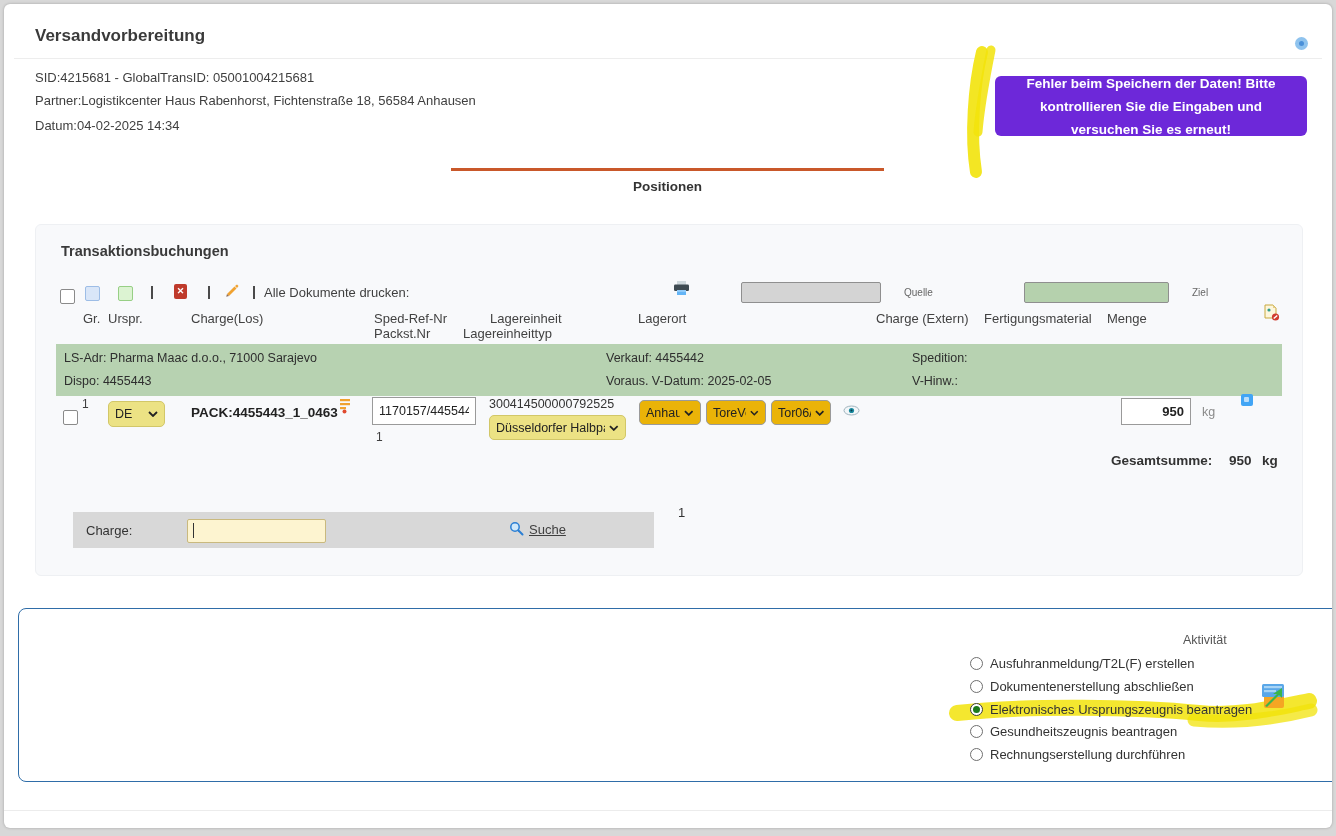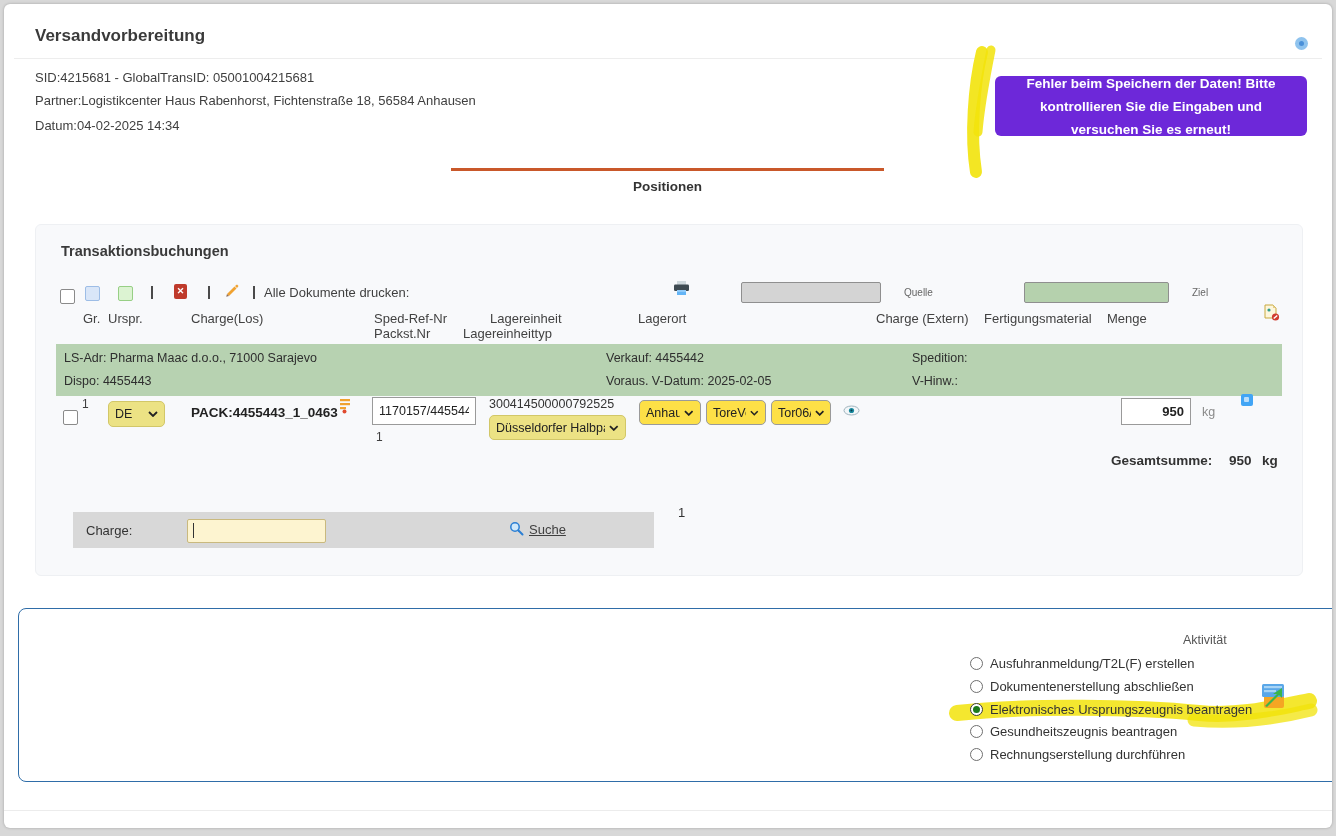--- a/index.html
+++ b/index.html
@@ -12,21 +12,21 @@
   .act-card{position:absolute;left:14px;top:604px;width:1298px;height:172px;background:#fff;border:1px solid #2f6da8;border-radius:8px;padding-left:40px;}
   .cb{position:absolute;width:13px;height:13px;background:#fff;border:1px solid #8a8a8a;border-radius:2px;}
   .sq{position:absolute;width:13px;height:13px;border-radius:2px;}
   .sq.blue{background:#d9e6f8;border:1px solid #9dbde6;}
   .sq.green{background:#dcf3d2;border:1px solid #97cf85;}
   .sep{position:absolute;width:2px;height:13px;background:#4a4a4a;}
   .del-ic{position:absolute;width:13px;height:15px;background:#bf3a2b;border-radius:2px;color:#fff;font-size:9px;font-weight:700;text-align:center;line-height:15px;}
   .hdr{position:absolute;font-size:13px;color:#424242;white-space:nowrap;}
   .band{position:absolute;left:20px;top:119px;width:1226px;height:52px;background:#b7d2b1;}
   .band span{position:absolute;font-size:12.5px;color:#2e2e2e;white-space:nowrap;}
-  .selectbox{position:absolute;display:flex;align-items:center;justify-content:space-between;gap:4px;padding:0 6px;border:1px solid #9a9a9a;border-radius:5px;background:#fde047;font-size:12.5px;color:#222;box-sizing:border-box;white-space:nowrap;overflow:hidden;cursor:pointer;}
+  .selectbox{position:absolute;display:flex;align-items:center;justify-content:space-between;gap:4px;padding:0 6px;border:1px solid #9a9a9a;border-radius:5px;background:#eab308;font-size:12.5px;color:#222;box-sizing:border-box;white-space:nowrap;overflow:hidden;cursor:pointer;}
   .selectbox.yellow{background:#ece284;border-color:#d2c768;}
   .selectbox .lbl{overflow:hidden;text-overflow:clip;}
   .inp{position:absolute;border:1px solid #9a9a9a;border-radius:0;background:#fff;font-size:12.5px;color:#222;font-family:inherit;box-sizing:border-box;padding:0 6px;}
   .radio{position:absolute;width:13px;height:13px;border:1px solid #6f6f6f;border-radius:50%;background:#fff;box-sizing:border-box;cursor:pointer;}
   .radio.checked{border-color:#3a3a3a;}
   .radio.checked::after{content:"";position:absolute;left:2px;top:2px;width:7px;height:7px;border-radius:50%;background:#1c7a1c;}
   .rlabel{position:absolute;font-size:13px;color:#333;white-space:nowrap;cursor:pointer;}
   .toast{position:absolute;left:991px;top:72px;width:312px;height:60px;background:#6d28d9;border-radius:6px;color:#fff;font-weight:700;font-size:13.5px;line-height:23px;text-align:center;display:flex;align-items:center;justify-content:center;padding:13px 16px;box-sizing:border-box;}
   .bold{font-weight:700;}
   .chargebar{position:absolute;left:37px;top:287px;width:565px;height:36px;background:#d8d8d8;padding-left:16px;}

